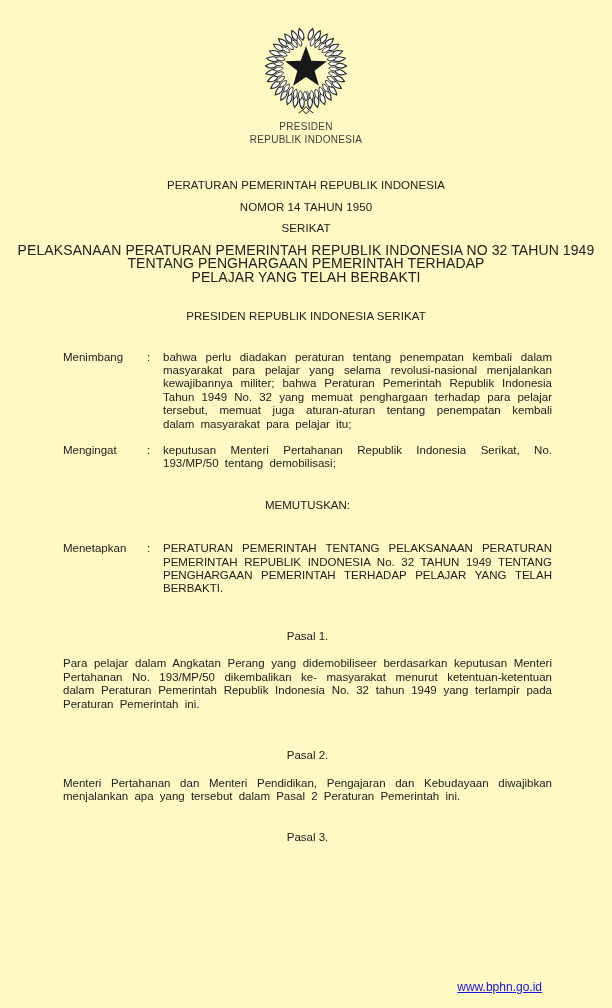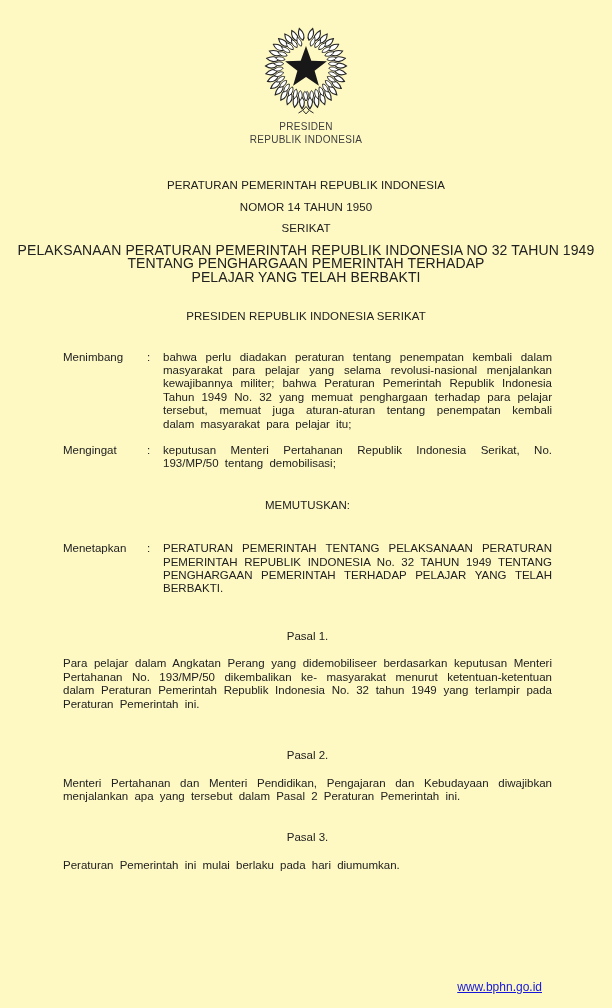--- a/index.html
+++ b/index.html
@@ -174,20 +174,19 @@
       <p class="article-body">Para pelajar dalam Angkatan Perang yang didemobiliseer berdasarkan keputusan Menteri Pertahanan No. 193/MP/50 dikembalikan ke- masyarakat menurut ketentuan-ketentuan dalam Peraturan Pemerintah Republik Indonesia No. 32 tahun 1949 yang terlampir pada Peraturan Pemerintah ini.</p>
     </section>
 
     <section>
       <div class="article-heading mt-article-2">Pasal 2.</div>
       <p class="article-body">Menteri Pertahanan dan Menteri Pendidikan, Pengajaran dan Kebudayaan diwajibkan menjalankan apa yang tersebut dalam Pasal 2 Peraturan Pemerintah ini.</p>
     </section>
 
     <section>
       <div class="article-heading mt-article-3">Pasal 3.</div>
-      <p class="article-body">Peraturan Pemerintah ini mulai berlaku pada hari diumumkan.</p>
     </section>
 
   </div>
 
   <a class="footer-link">www.bphn.go.id</a>
 
 </div>
 
 </body></html>

